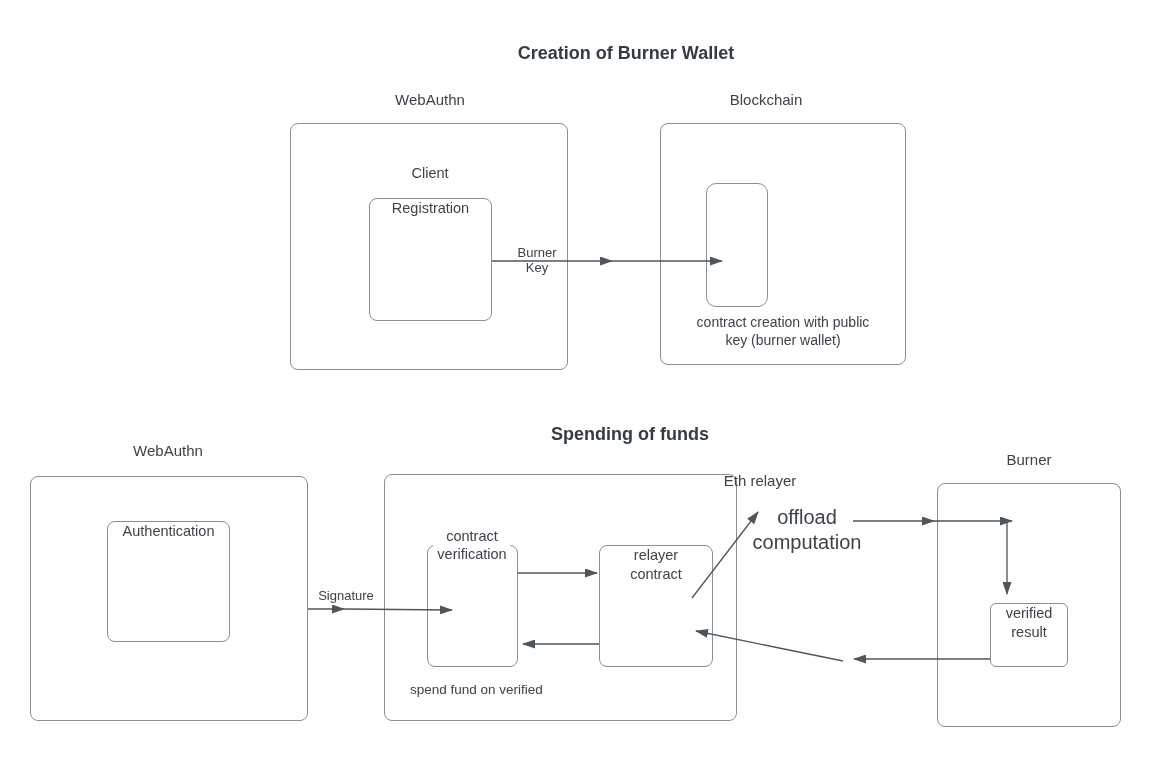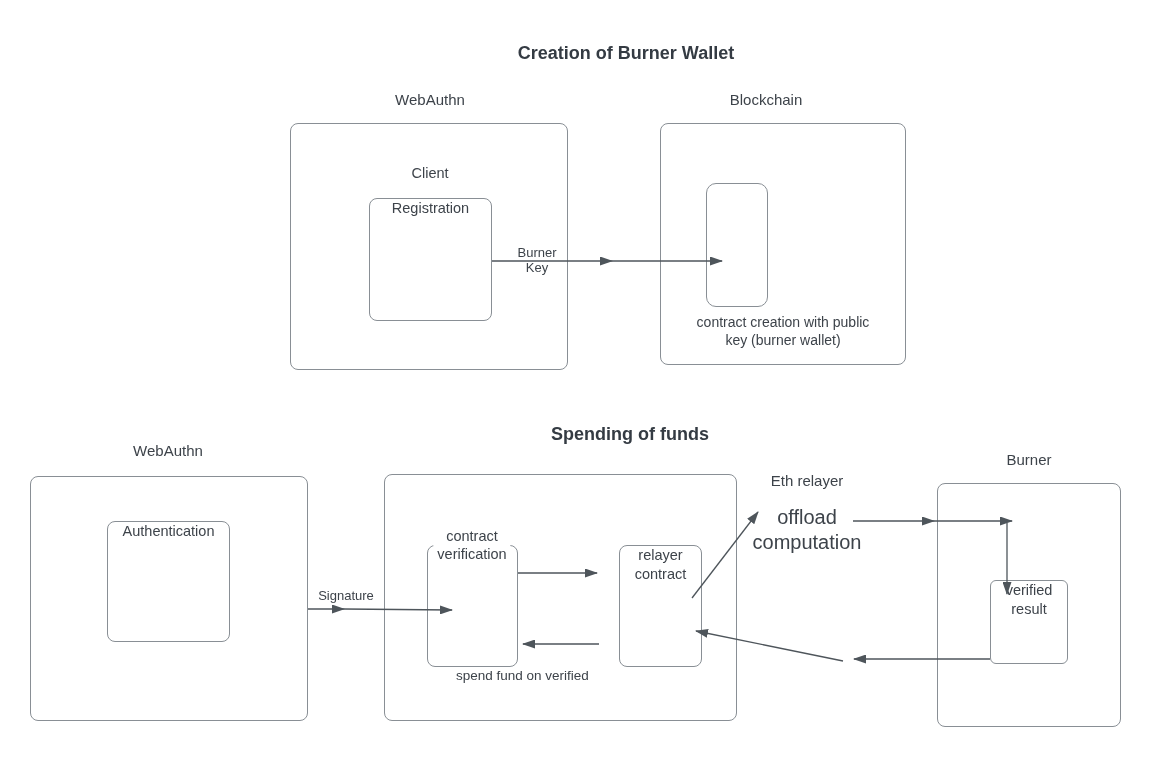--- a/index.html
+++ b/index.html
@@ -68,33 +68,33 @@
   <div class="box" style="left:107px;top:521px;width:123px;height:121px;">
     <div class="node-text">Authentication</div>
   </div>
 
   <div class="lbl t-sm" style="left:346px;top:596px;">Signature</div>
 
   <div class="box" style="left:384px;top:474px;width:353px;height:247px;"></div>
   <div class="box" style="left:427px;top:545px;width:91px;height:122px;"></div>
   <div class="lbl lbl-onborder" style="left:472px;top:545px;">contract
 verification</div>
-  <div class="box" style="left:599px;top:545px;width:83px;height:122px;margin-left:20px;">
+  <div class="box" style="left:599px;top:545px;width:114px;height:122px;">
     <div class="node-text">relayer
 contract</div>
   </div>
-  <div class="lbl t-note left-anchor" style="left:410px;top:675px;margin-left:46px;">spend fund on verified</div>
+  <div class="lbl t-note left-anchor" style="left:410px;top:689px;">spend fund on verified</div>
 
-  <div class="lbl t-group" style="left:807px;top:481px;">Eth relayer</div>
+  <div class="lbl t-group" style="left:760px;top:481px;">Eth relayer</div>
   <div class="lbl" style="left:807px;top:530px;font-size:20px;">offload
 computation</div>
 
   <div class="lbl t-group" style="left:1029px;top:460px;">Burner</div>
   <div class="box" style="left:937px;top:483px;width:184px;height:244px;"></div>
-  <div class="box" style="left:990px;top:580px;width:78px;height:84px;border-radius:6px;">
+  <div class="box" style="left:990px;top:603px;width:78px;height:64px;border-radius:6px;">
     <div class="node-text">verified
 result</div>
   </div>
 
   <svg class="wires" width="1152" height="760" viewBox="0 0 1152 760">
     <defs>
       <marker id="ah" markerUnits="userSpaceOnUse" markerWidth="13" markerHeight="9" refX="12" refY="4.5" orient="auto">
         <path class="ah-fill" d="M0,0 L13,4.5 L0,9 Z"></path>
       </marker>
     </defs>

